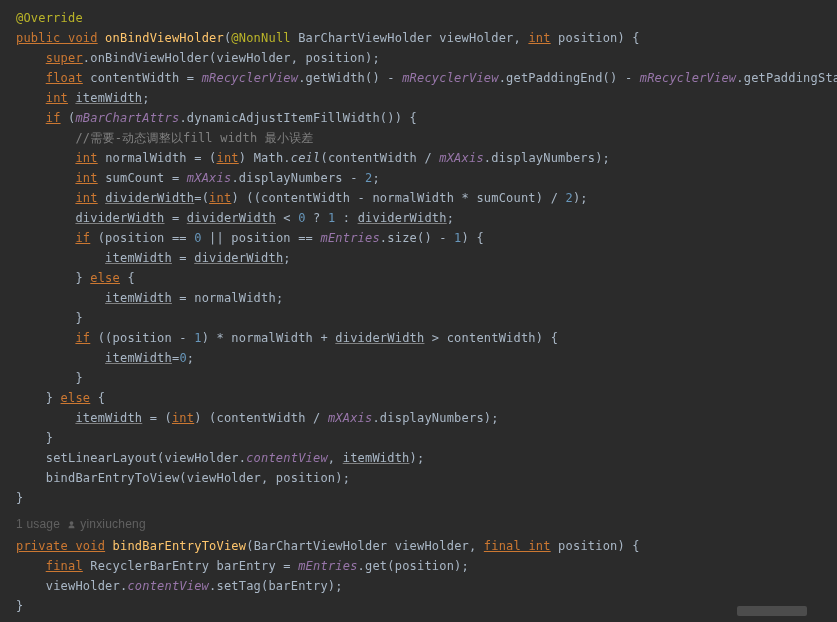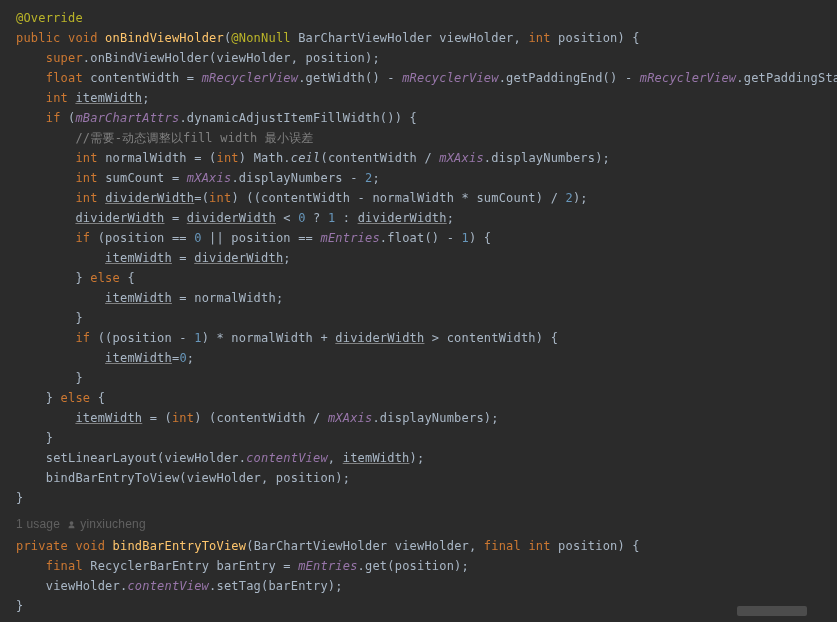--- a/index.html
+++ b/index.html
@@ -13,21 +13,21 @@
       width: 837px;
       height: 622px;
       overflow: hidden;
       letter-spacing: 0.2px;
     }
     .code-line {
       white-space: pre;
       min-height: 20px;
     }
     .annotation { color: #bbb529; }
-    .keyword { color: #cc7832; }
+    .keyword { color: #cc7832; text-decoration: underline; }
     .method-decl { color: #ffc66d; }
     .param-anno { color: #bbb529; }
     .field { color: #9876aa; font-style: italic; }
     .number { color: #6897bb; }
     .comment { color: #808080; text-align: center; }
     .var-warn { color: #a9b7c6; text-decoration: underline; text-decoration-color: #808080; }
     .italic { font-style: italic; }
     .usages {
       color: #606060;
       font-size: 12px;
@@ -68,21 +68,21 @@
 <div class="code-line">        <span class="comment">//需要-动态调整以fill width 最小误差</span></div>
 
 <div class="code-line">        <span class="keyword">int</span> <span>normalWidth</span><span> = (</span><span class="keyword">int</span><span>) Math.</span><span class="italic">ceil</span><span>(contentWidth / </span><span class="field">mXAxis</span><span>.displayNumbers);</span></div>
 
 <div class="code-line">        <span class="keyword">int</span> <span>sumCount</span><span> = </span><span class="field">mXAxis</span><span>.displayNumbers - </span><span class="number">2</span><span>;</span></div>
 
 <div class="code-line">        <span class="keyword">int</span> <span class="var-warn">dividerWidth</span><span>=(</span><span class="keyword">int</span><span>) ((contentWidth - normalWidth * sumCount) / </span><span class="number">2</span><span>);</span></div>
 
 <div class="code-line">        <span class="var-warn">dividerWidth</span><span> = </span><span class="var-warn">dividerWidth</span><span> &lt; </span><span class="number">0</span><span> ? </span><span class="number">1</span><span> : </span><span class="var-warn">dividerWidth</span><span>;</span></div>
 
-<div class="code-line">        <span class="keyword">if</span><span> (position == </span><span class="number">0</span><span> || position == </span><span class="field">mEntries</span><span>.float() - </span><span class="number">1</span><span>) {</span></div>
+<div class="code-line">        <span class="keyword">if</span><span> (position == </span><span class="number">0</span><span> || position == </span><span class="field">mEntries</span><span>.size() - </span><span class="number">1</span><span>) {</span></div>
 
 <div class="code-line">            <span class="var-warn">itemWidth</span><span> = </span><span class="var-warn">dividerWidth</span><span>;</span></div>
 
 <div class="code-line">        <span>} </span><span class="keyword">else</span><span> {</span></div>
 
 <div class="code-line">            <span class="var-warn">itemWidth</span><span> = normalWidth;</span></div>
 
 <div class="code-line">        <span>}</span></div>
 
 <div class="code-line">        <span class="keyword">if</span><span> ((position - </span><span class="number">1</span><span>) * normalWidth + </span><span class="var-warn">dividerWidth</span><span> &gt; contentWidth) {</span></div>

